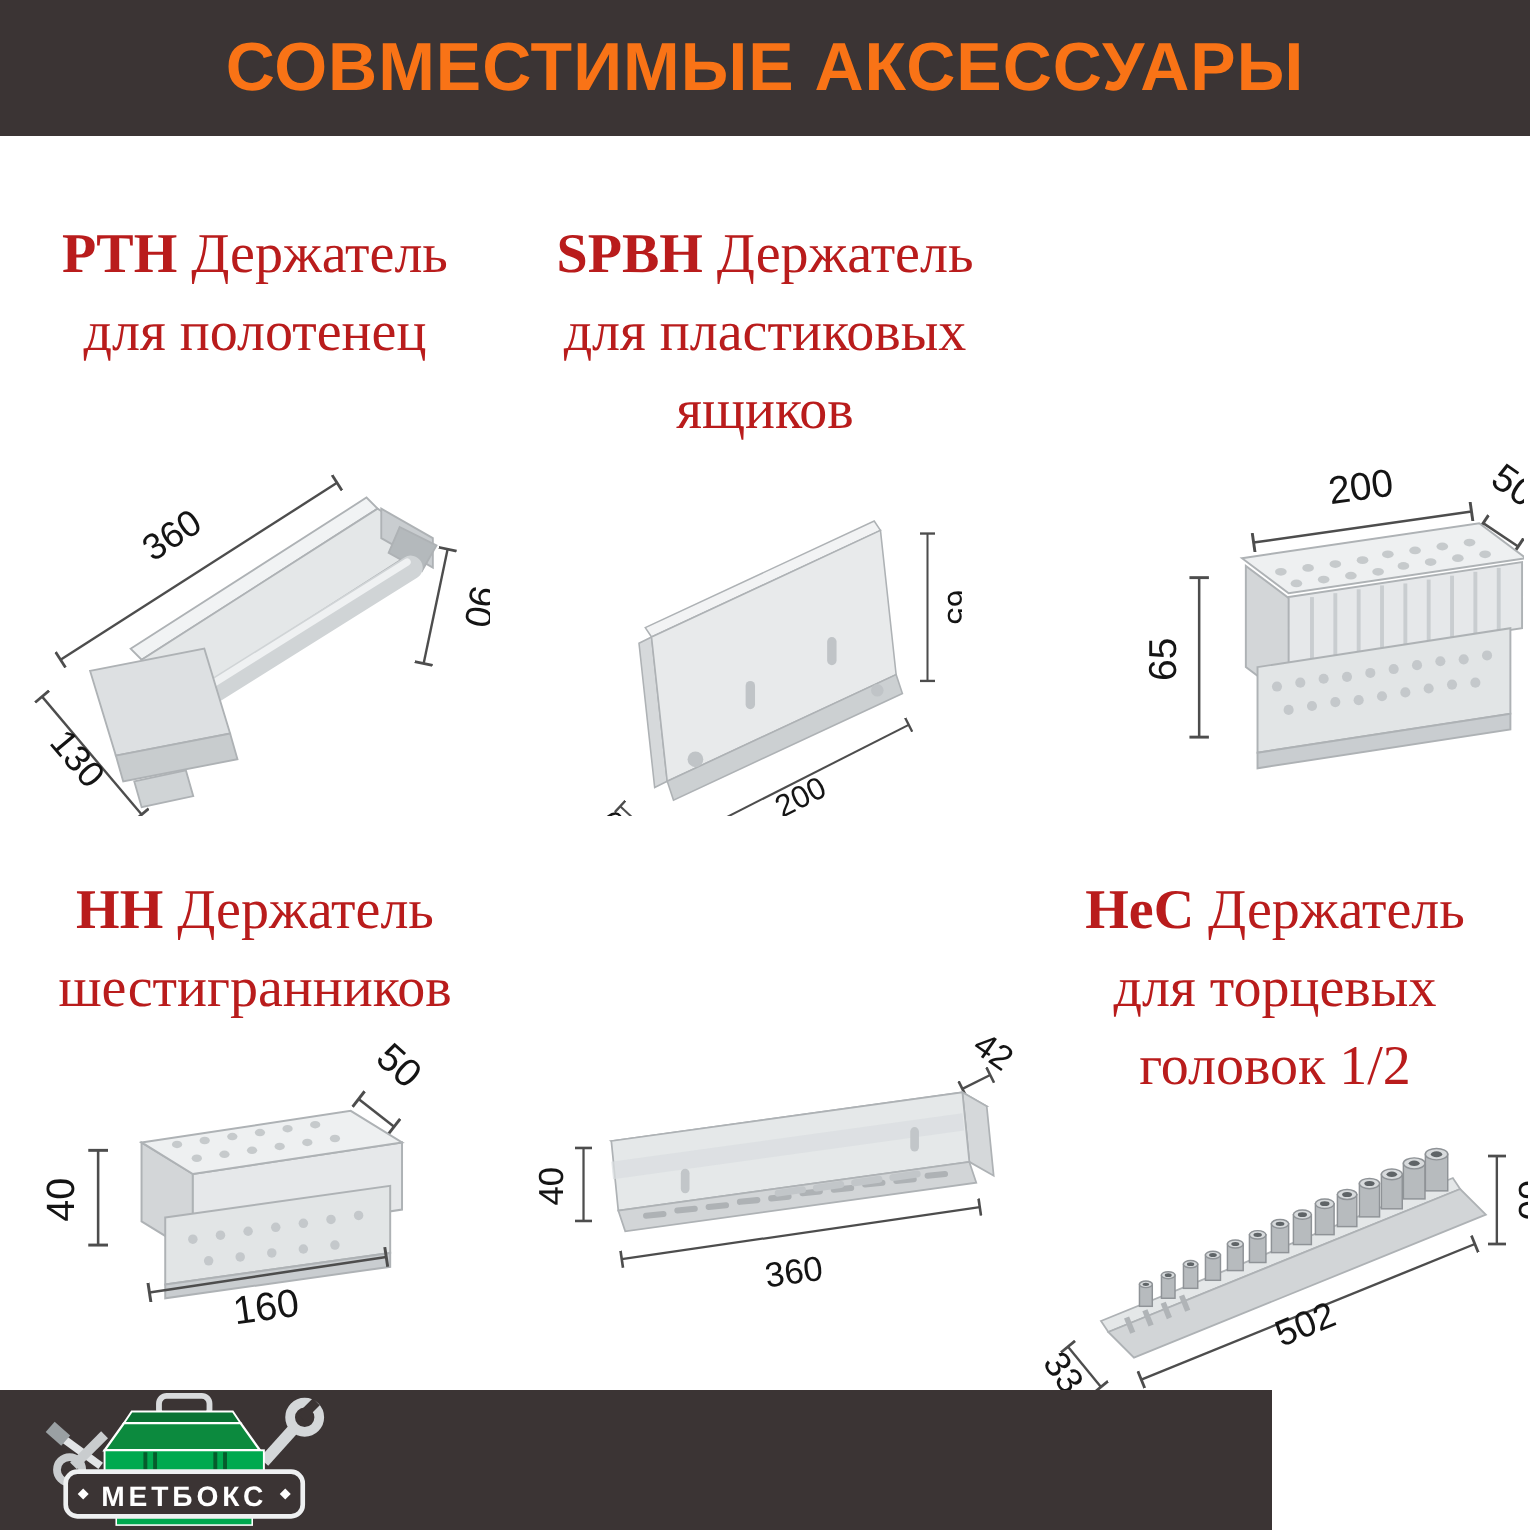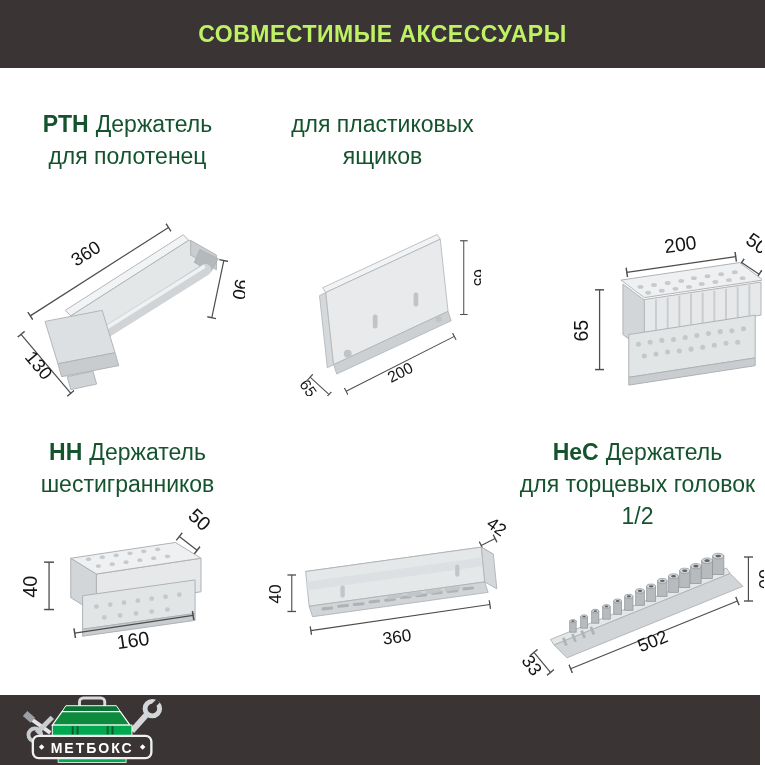--- a/index.html
+++ b/index.html
@@ -5,39 +5,39 @@
   html,body { margin:0; padding:0; }
   .page {
     position:relative; width:765px; height:765px; background:#ffffff;
     font-family:"Liberation Sans", sans-serif; overflow:hidden;
   }
   .top-bar {
     position:absolute; top:0; left:0; width:765px; height:68px;
     background:#3b3434; display:flex; align-items:center; justify-content:center;
   }
   .top-bar h1 {
-    margin:0; color:#bef264; font-size:23px; font-weight:bold; letter-spacing:.5px;
+    margin:0; color:#f97316; font-size:34px; font-weight:bold; letter-spacing:.5px;
   }
   .content {
     position:absolute; top:68px; left:0; width:765px; height:627px;
     display:grid; grid-template-columns:repeat(3,1fr); grid-template-rows:340px 287px;
   }
   .cell { display:flex; flex-direction:column; align-items:center; overflow:hidden; }
-  .title { text-align:center; font-size:23px; line-height:1.4; color:#14532d; }
+  .title { text-align:center; font-size:28px; line-height:1.4; color:#b91c1c;font-family:Liberation Serif, serif; }
   .title b { font-weight:bold; margin-right:7px; }
   .row1 .title { margin-top:40px; }
   .row2 .title { margin-top:28px; }
   .drawing { margin-top:auto; }
   .row1 .drawing { margin-bottom:8px; }
   .row2 .drawing { margin-bottom:42px; }
   .dim-line { stroke:#4d4d4d; stroke-width:1.3; fill:none; }
   .dim-txt { font-size:20px; fill:#141414; }
   .outline { stroke:#aeb2b5; stroke-width:1; }
   .bottom-bar {
-    position:absolute; bottom:0; left:0; width:760px; height:70px; background:#3b3434;
+    position:absolute; bottom:0; left:0; width:636px; height:70px; background:#3b3434;
   }
   .logo { position:absolute; left:20px; bottom:1px; }
 </style>
 </head>
 <body>
 
 <div class="page">
 
   <svg width="0" height="0" style="position:absolute" aria-hidden="true">
     <defs>
@@ -83,20 +83,21 @@
           <g>
             <line class="dim-line" x1="12" y1="176" x2="66" y2="240" marker-start="url(#tk)" marker-end="url(#tk)"></line>
             <text class="dim-txt" x="26" y="214" text-anchor="middle" transform="rotate(50 26 214)">130</text>
           </g>
         </svg>
       </div>
     </div>
 
     <div class="cell row1">
       <div class="title">
+        <div><b>SPBH</b><span>Держатель</span></div>
         <div>для пластиковых</div>
         <div>ящиков</div>
       </div>
       <div class="drawing">
         <svg width="196" height="196" viewBox="0 0 250 250">
           <g>
             <polygon points="48,112 194,44 198,50 52,118" fill="#f2f3f4" class="outline"></polygon>
             <polygon points="44,122 52,118 62,210 54,214" fill="#d6d9db" class="outline"></polygon>
             <polygon points="52,118 198,50 208,142 62,210" fill="#e8eaeb" class="outline"></polygon>
             <polygon points="62,210 208,142 212,154 66,222" fill="#ccd0d2" class="outline"></polygon>

